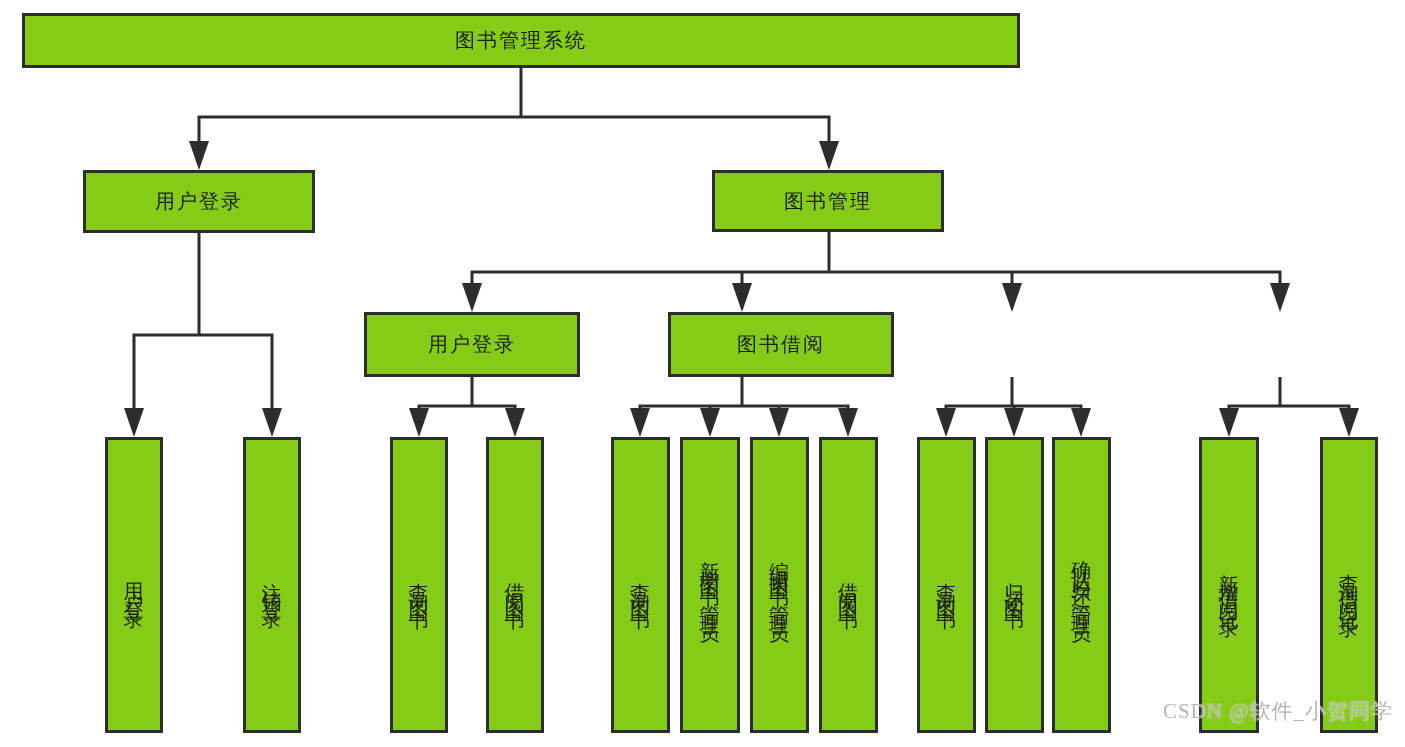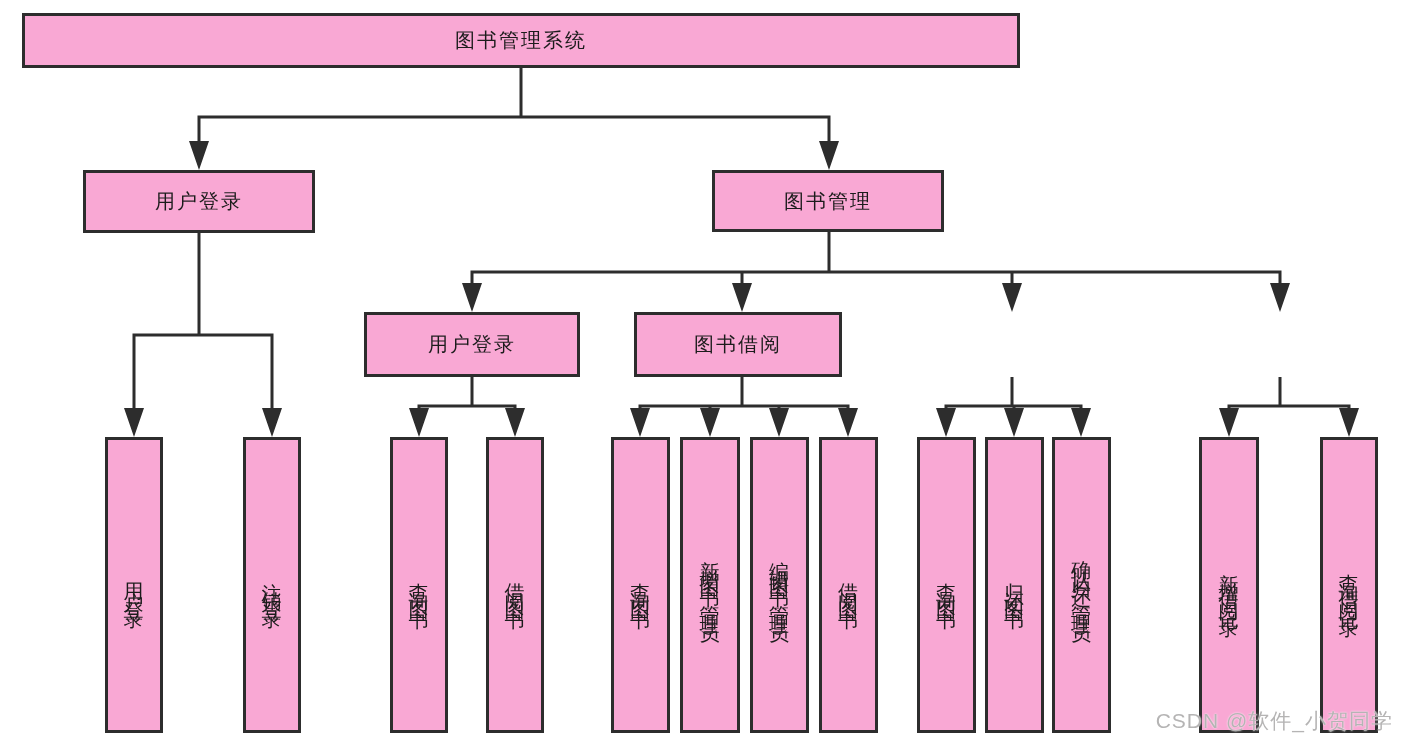--- a/index.html
+++ b/index.html
@@ -10,21 +10,21 @@
     font-family:"Liberation Sans","DejaVu Sans",sans-serif;
     overflow:hidden;
   }
   svg.connectors {
     position:absolute; left:0; top:0; z-index:1;
   }
   .box {
     position:absolute;
     box-sizing:border-box;
     border:3px solid #2d2d2d;
-    background:#f9a8d4;
+    background:#84cc16;
     display:flex;
     align-items:center;
     justify-content:center;
     color:#1c1c1c;
     z-index:2;
   }
   .hbox span {
     font-size:20px;
     letter-spacing:2px;
     white-space:nowrap;
@@ -32,27 +32,28 @@
   .vbox span {
     writing-mode:vertical-rl;
     text-orientation:mixed;
     font-size:20px;
     letter-spacing:9px;
     line-height:1;
     white-space:nowrap;
   }
   .watermark {
     position:absolute;
-    right:12px; bottom:12px;
+    right:12px; bottom:22px;
     z-index:3;
     font-size:21px;
     color:#b5b4b4;
     letter-spacing:1px;
     text-shadow:0 0 2px #ffffff;
     white-space:nowrap;
+    font-family:Liberation Serif, serif;
   }
 </style>
 </head>
 <body>
 
 <div class="canvas">
 
   <svg class="connectors" width="1405" height="747" viewBox="0 0 1405 747">
     <path fill="none" stroke="#2d2d2d" stroke-width="3" d="M521,68V117 M197.5,117H830.5 M199,115.5V150 M829,115.5V150
              M199,233V335 M132.5,335H273.5 M134,333.5V417 M272,333.5V417
@@ -77,21 +78,21 @@
   <div class="box hbox" style="left:83px;top:170px;width:232px;height:63px">
     <span>用户登录</span>
   </div>
   <div class="box hbox" style="left:712px;top:170px;width:232px;height:62px">
     <span>图书管理</span>
   </div>
 
   <div class="box hbox" style="left:364px;top:312px;width:216px;height:65px">
     <span>用户登录</span>
   </div>
-  <div class="box hbox" style="left:634px;top:312px;width:208px;height:65px">
+  <div class="box hbox" style="left:668px;top:312px;width:226px;height:65px">
     <span>图书借阅</span>
   </div>
 
   <div class="box vbox" style="left:105px;top:437px;width:58px;height:296px">
     <span>用户登录</span>
   </div>
   <div class="box vbox" style="left:243px;top:437px;width:58px;height:296px">
     <span>注销登录</span>
   </div>
 

